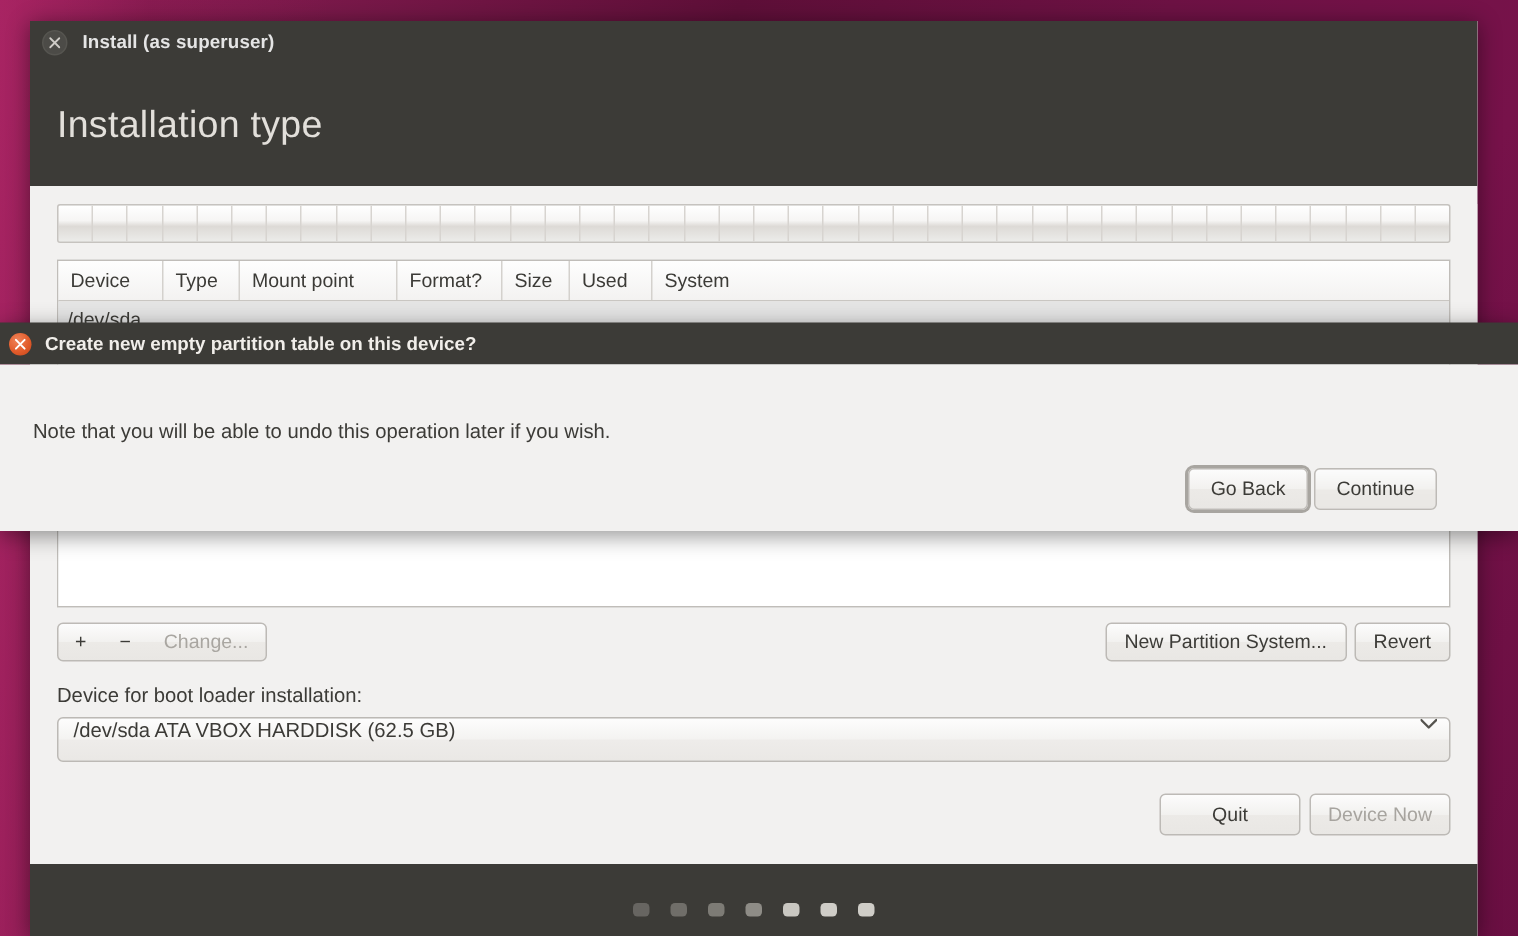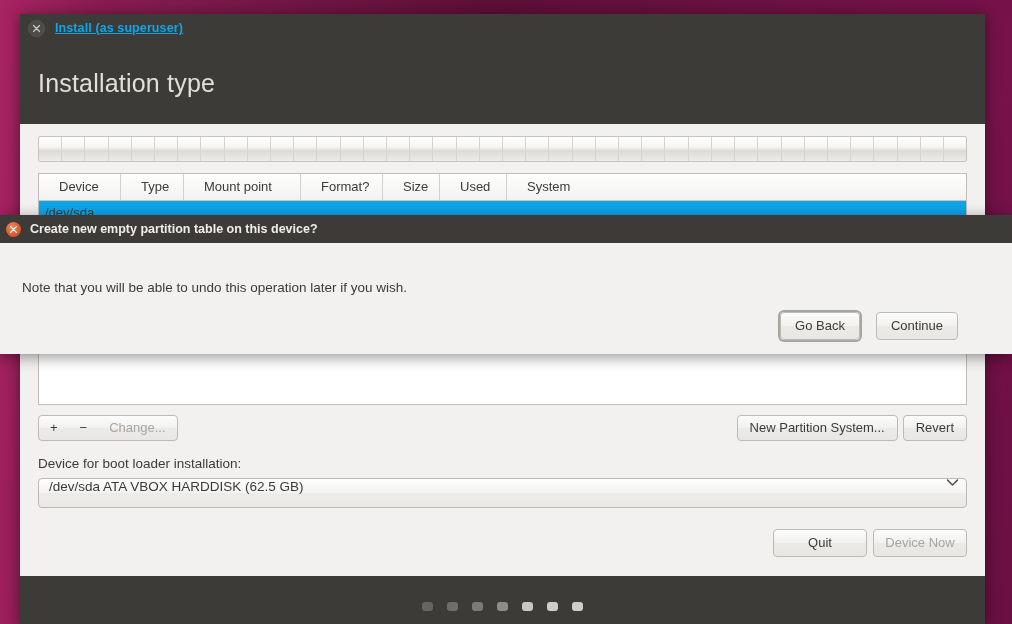--- a/index.html
+++ b/index.html
@@ -56,26 +56,25 @@
     border-radius: 50%;
     background: #4c4b47;
     border: 1px solid #565550;
     display: flex;
     align-items: center;
     justify-content: center;
     flex: 0 0 auto;
   }
   .win-close svg { display:block; }
   #titlebar-title {
-    color: #0ea5e9;
+    color: #e5e5e5;
     font-size: 12.5px;
     font-weight: bold;
     margin-left: 10px;
     letter-spacing: .1px;
-    text-decoration: underline;
   }
 
   
   #header-band {
     height: 82px;
     background: #3c3b37;
     padding-left: 18px;
     box-sizing: border-box;
   }
   #page-title {
@@ -129,31 +128,30 @@
     border-bottom: 1px solid #c9c6c2;
   }
   .th {
     border-right: 1px solid #d4d1cd;
     padding: 0 8px;
     line-height: 26px;
     font-size: 13px;
     color: #3c3b37;
     box-sizing: border-box;
     white-space: nowrap;
-    margin-left: 12px;
   }
   .th:last-child { border-right: none; flex: 1 1 auto; }
   #table-rows { background: #fff; }
   .trow {
     height: 23px;
     line-height: 23px;
     font-size: 13px;
     color: #3c3b37;
     padding-left: 6px;
-    background: #0ea5e9;
+    background: #e5e5e5;
     border-bottom: 1px solid #e2dfdb;
   }
   #table-filler {
     background: #ffffff;
     position: absolute;
     left: 0; right: 0;
     top: 50px; bottom: 0;
   }
 
   
@@ -285,21 +283,21 @@
     font-size: 13.5px;
     color: #3c3b37;
     line-height: 17px;
     margin: 0;
   }
   #dlg-p2 { margin-top: 18px; }
   #dialog-actions {
     margin-top: 16px;
     display: flex;
     justify-content: flex-end;
-    gap: 16px;
+    gap: 4px;
     padding-right: 32px;
   }
   .dlg-btn {
     min-width: 76px;
     text-align: center;
     padding: 5px 14px;
   }
   .dlg-btn.focused {
     box-shadow: 0 0 0 2px #a8a5a0;
   }

